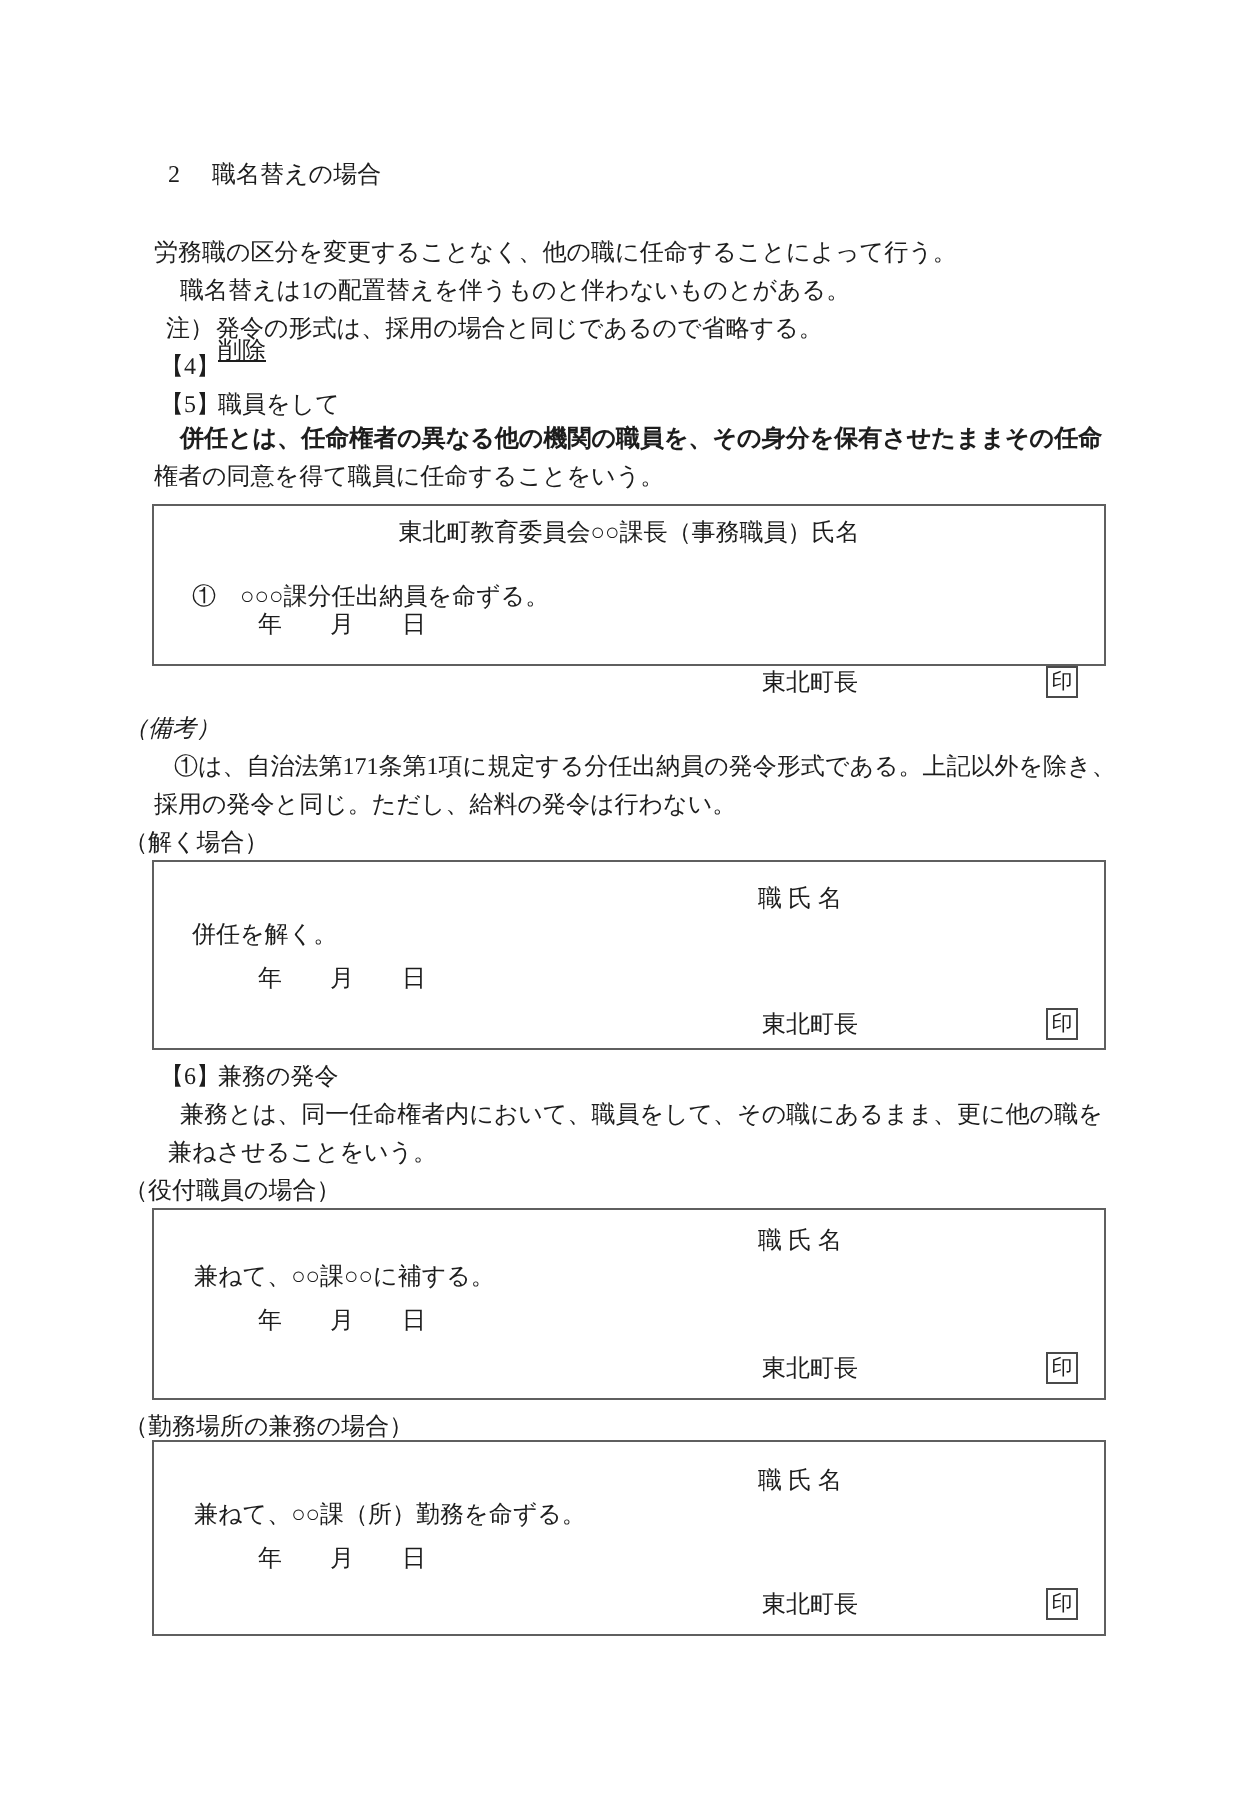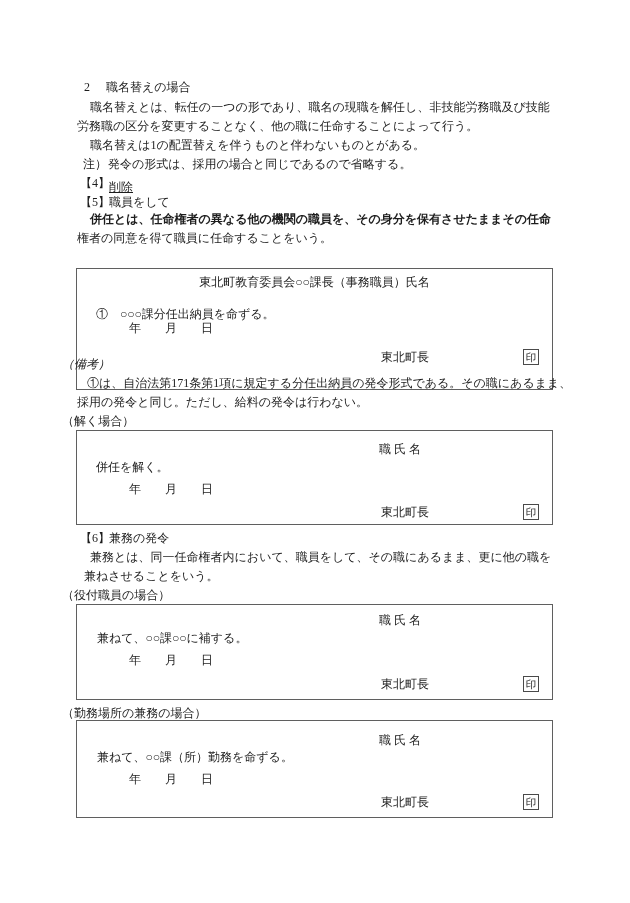--- a/index.html
+++ b/index.html
@@ -20,41 +20,41 @@
   .s2-num   { left: 84px;  top: 80px; }
   .s2-title { left: 106px; top: 80px; }
   .s2-l0    { left: 90px;  top: 100px; }
   .s2-l1    { left: 77px;  top: 119px; }
   .s2-l2    { left: 90px;  top: 138px; }
   .note-lb  { left: 83px;  top: 157px; }
   .note-tx  { left: 108px; top: 157px; }
 
   
   .i4-mk { left: 80px;  top: 176px; }
-  .i4-ti { left: 109px; top: 180px; text-decoration: underline; }
+  .i4-ti { left: 109px; top: 168px; text-decoration: underline; }
   .i5-mk { left: 80px;  top: 195px; }
   .i5-ti { left: 109px; top: 195px; }
   .i5-l0 { left: 90px;  top: 212px; font-weight: bold; }
   .i5-l1 { left: 77px;  top: 231px; }
   .i6-mk { left: 80px;  top: 531px; }
   .i6-ti { left: 109px; top: 531px; }
   .i6-l0 { left: 90px;  top: 550px; }
   .i6-l1 { left: 84px;  top: 569px; }
 
   
   .biko-lb  { left: 62px; top: 357px; font-style: italic; }
   .biko-l0  { left: 87px; top: 376px; }
   .biko-l1  { left: 77px; top: 395px; }
   .toku-lb  { left: 62px; top: 414px; }
   .yaku-lb  { left: 62px; top: 588px; }
   .kinmu-lb { left: 62px; top: 706px; text-align: center; }
 
   
   .fbox { position: absolute; left: 76px; width: 477px; border: 1px solid #5f5f5f; background: #fff; }
-  .box1 { top: 268px; height: 122px; }
+  .box1 { top: 252px; height: 81px; }
   .box2 { top: 430px; height: 95px; }
   .box3 { top: 604px; height: 96px; }
   .box4 { top: 720px; height: 98px; }
 
   .fbox .hd   { position: absolute; left: 0; width: 100%; text-align: center; white-space: pre; line-height: 15px; }
   .box1 .hd   { top: 6px; }
   .b1-l1 { left: 19px;  top: 24px; }
   .b1-l2 { left: 19px;  top: 38px; }
   .b1-dt { left: 52px;  top: 52px; }
   .b1-sg { left: 304px; top: 81px; }
@@ -90,21 +90,20 @@
     white-space: normal;
   }
 </style>
 </head>
 <body>
 
 <div class="page">
 
   <span class="t s2-num">2</span>
   <span class="t s2-title">職名替えの場合</span>
-  <span class="t s2-l0">職名替えとは、転任の一つの形であり、職名の現職を解任し、非技能労務職及び技能</span>
   <span class="t s2-l1">労務職の区分を変更することなく、他の職に任命することによって行う。</span>
   <span class="t s2-l2">職名替えは1の配置替えを伴うものと伴わないものとがある。</span>
   <span class="t note-lb">注）</span>
   <span class="t note-tx">発令の形式は、採用の場合と同じであるので省略する。</span>
 
   <span class="t i4-mk">【4】</span>
   <span class="t i4-ti">削除</span>
 
   <span class="t i5-mk">【5】</span>
   <span class="t i5-ti">職員をして</span>
@@ -113,21 +112,21 @@
 
   <div class="fbox box1">
     <span class="hd">東北町教育委員会○○課長（事務職員）氏名</span>
     <span class="t b1-l2">①　○○○課分任出納員を命ずる。</span>
     <span class="t b1-dt">年　　月　　日</span>
     <span class="t b1-sg">東北町長</span>
     <span class="seal b1-sl">印</span>
   </div>
 
   <span class="t biko-lb">（備考）</span>
-  <span class="t biko-l0">①は、自治法第171条第1項に規定する分任出納員の発令形式である。その職にあるまま、</span>
+  <span class="t biko-l0">①は、自治法第171条第1項に規定する分任出納員の発令形式である。上記以外を除き、</span>
   <span class="t biko-l1">採用の発令と同じ。ただし、給料の発令は行わない。</span>
   <span class="t toku-lb">（解く場合）</span>
 
   <div class="fbox box2">
     <span class="t b2-nm">職 氏 名</span>
     <span class="t b2-l1">併任を解く。</span>
     <span class="t b2-dt">年　　月　　日</span>
     <span class="t b2-sg">東北町長</span>
     <span class="seal b2-sl">印</span>
   </div>

